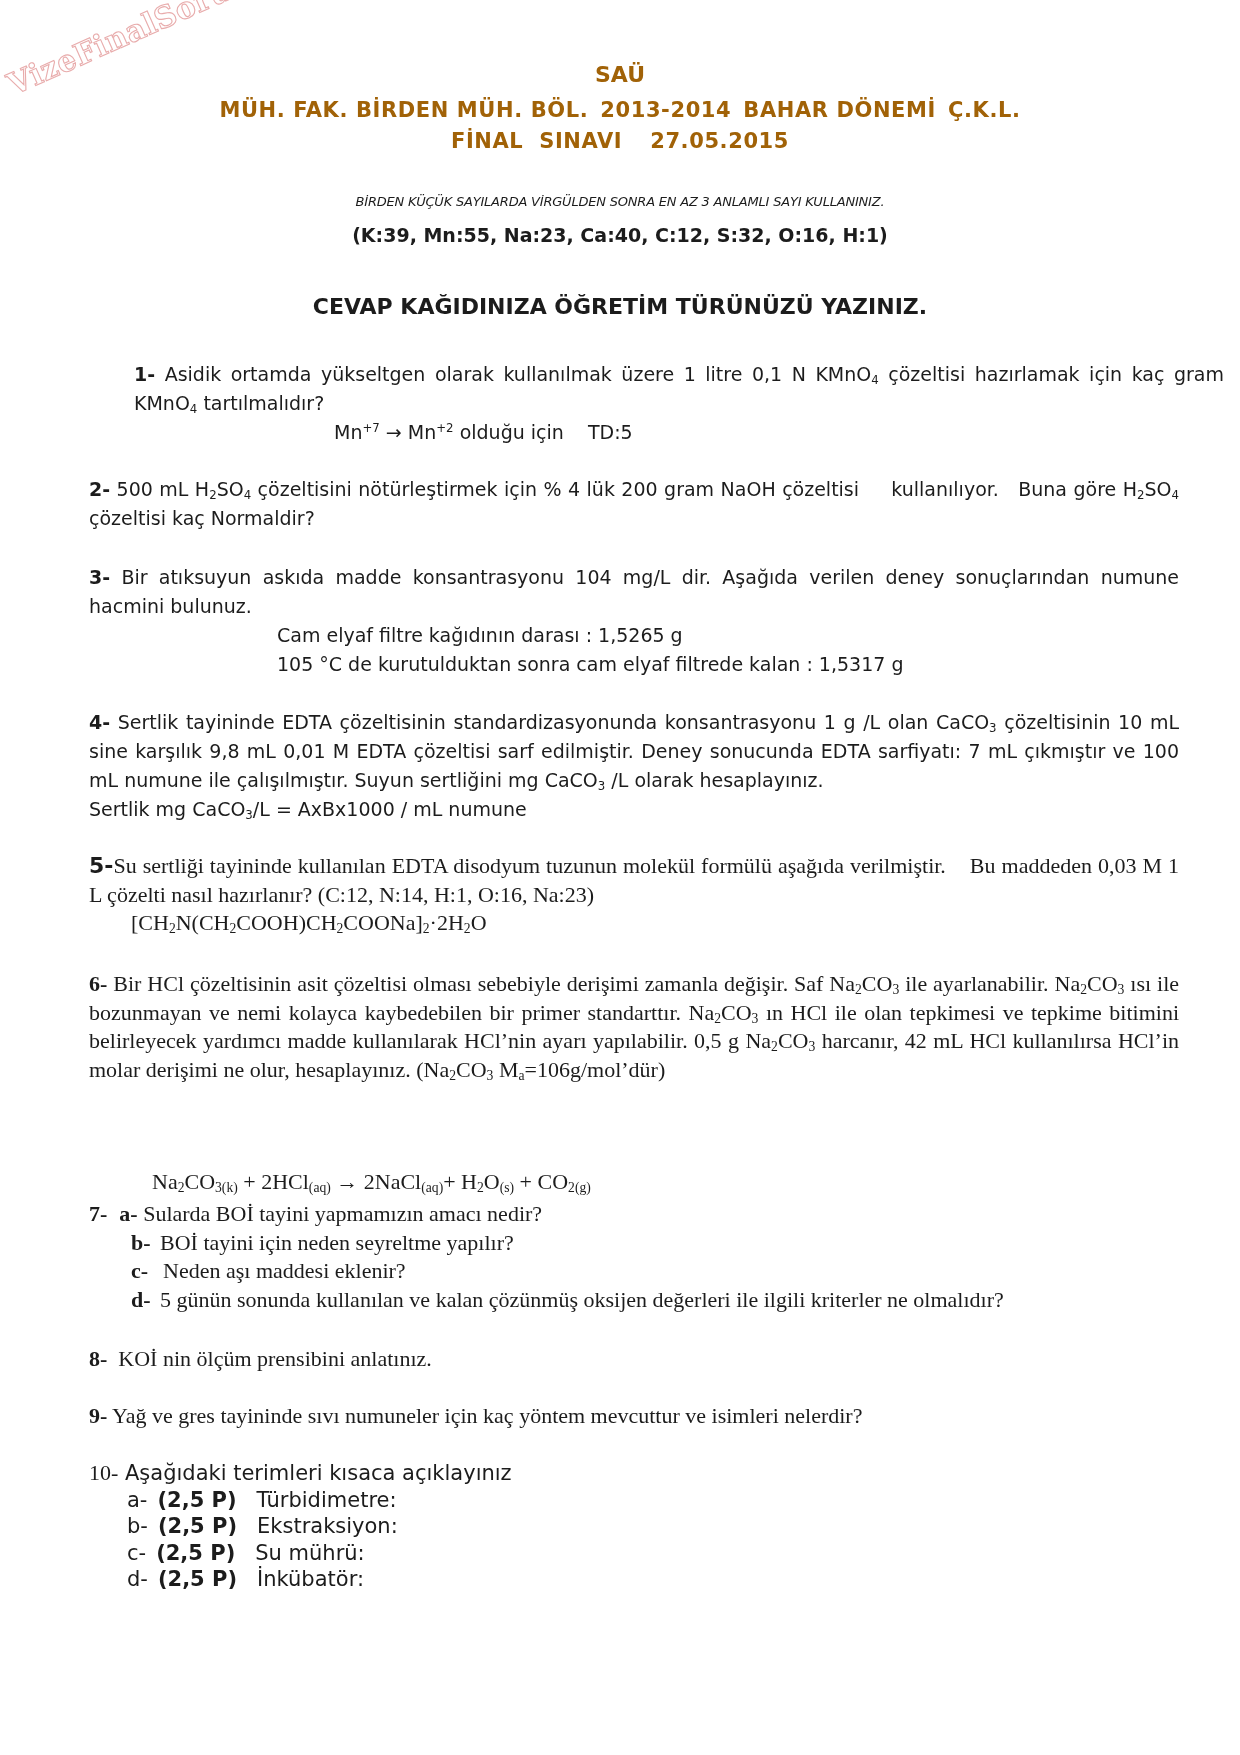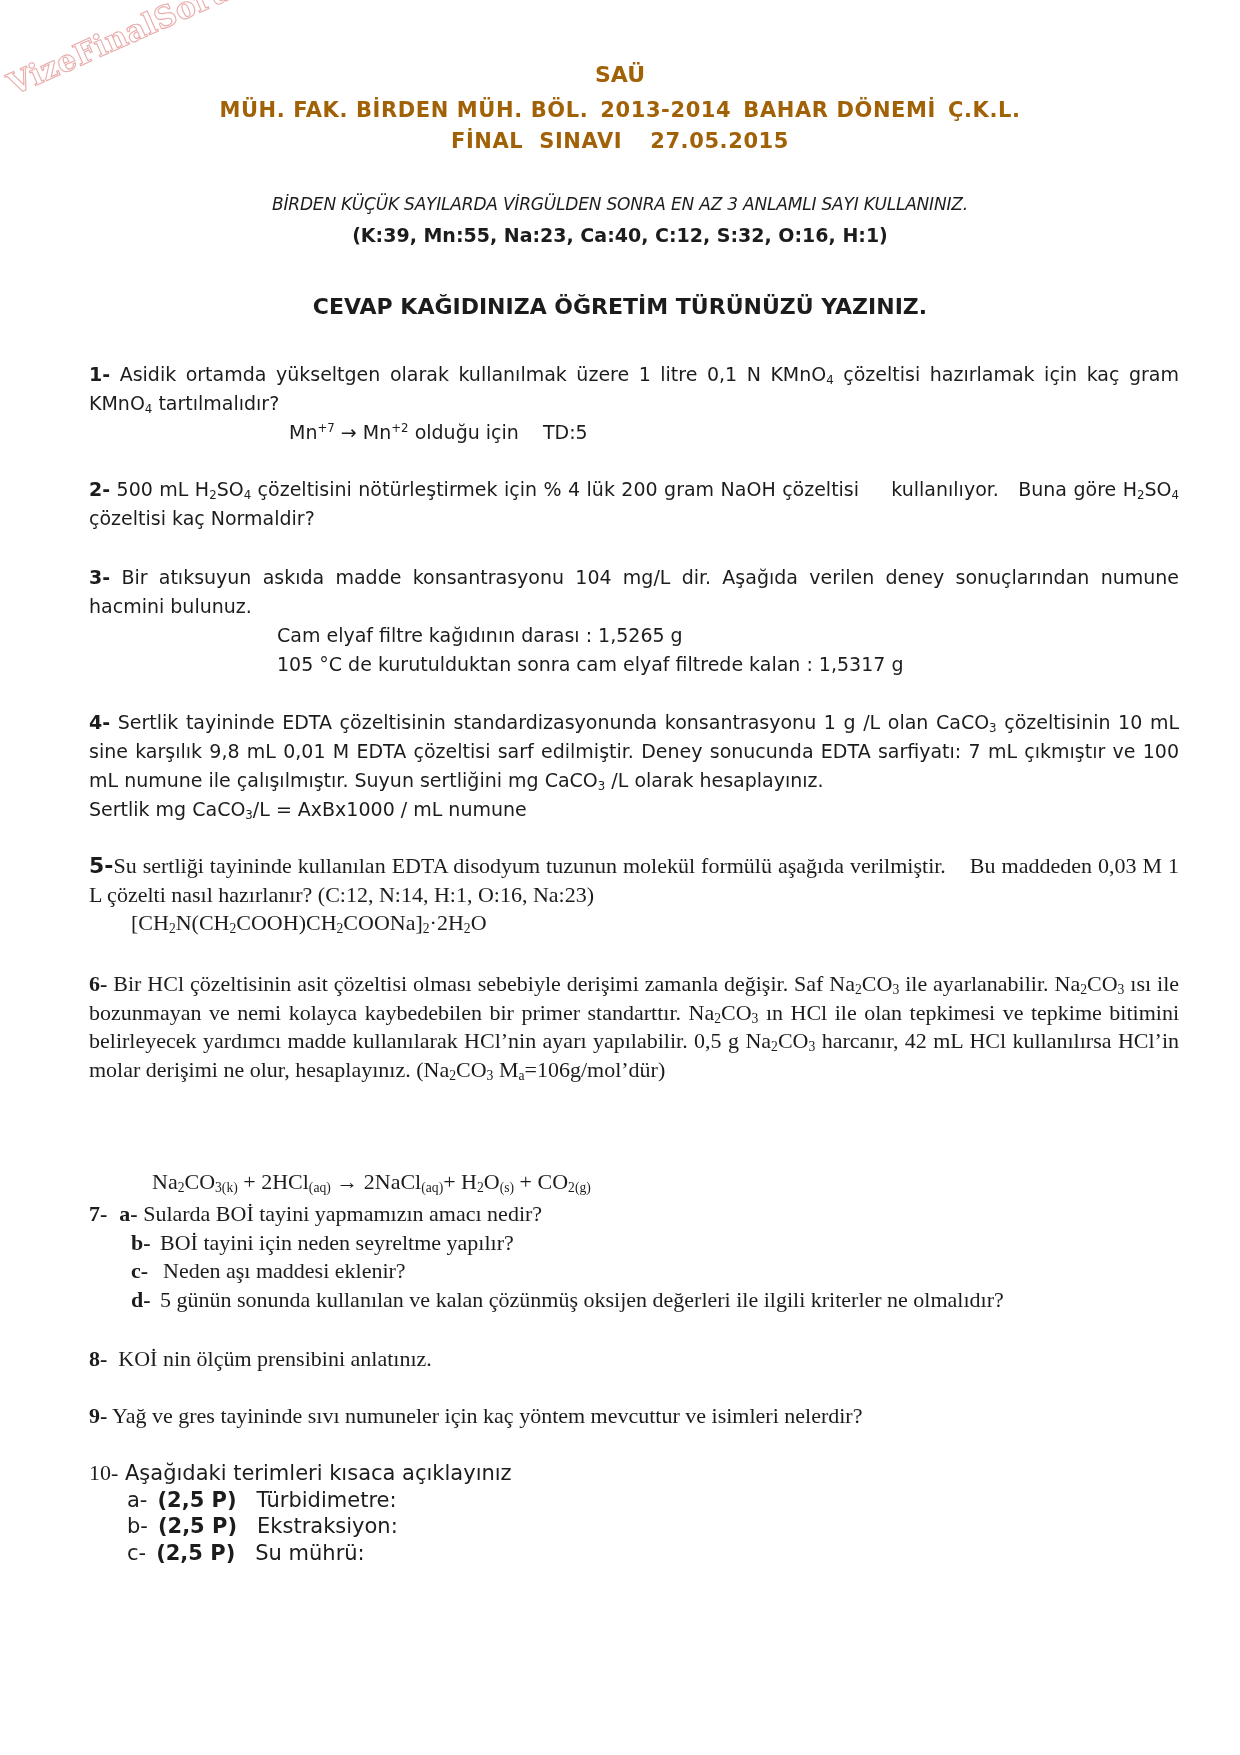--- a/index.html
+++ b/index.html
@@ -16,21 +16,21 @@
     white-space:nowrap; opacity:0.9;
   }
 
   .hdr { position:absolute; left:0; width:1240px; text-align:center; font-weight:bold; color:#a16207; }
   .hdr.l1 { top:62px; font-size:22px; }
   .hdr.l2 { top:98px; font-size:21px; letter-spacing:0.6px; }
   .hdr.l3 { top:129px; font-size:21px; letter-spacing:0.6px; }
   .hdr.l2 span, .hdr.l3 span { margin:0 6px; }
 
   .note { position:absolute; left:0; width:1240px; text-align:center; }
-  .note.italic { top:194px; font-style:italic; font-size:17px; letter-spacing:-0.2px; }
+  .note.italic { top:194px; font-style:italic; font-size:13px; letter-spacing:-0.2px; }
   .note.atomic { top:224px; font-size:19px; font-weight:bold; }
   .note.cevap { top:294px; font-size:22px; font-weight:bold; }
 
   .q { position:absolute; left:89px; width:1090px; font-size:19px; line-height:29px; }
   .q .num { font-weight:bold; }
   .q.comic { font-size:19px; }
   .q.serif { font-size:22px; line-height:28.5px; }
   .ind1 { padding-left:200px; }
   .ind2 { padding-left:188px; }
   .just { text-align:justify; text-align-last:left; }
@@ -56,21 +56,21 @@
   <span>MÜH. FAK. BİRDEN MÜH. BÖL.</span><span>2013-2014</span><span>BAHAR DÖNEMİ</span><span>Ç.K.L.</span>
 </div>
 <div class="hdr l3 comic">
   <span style="white-space:pre">FİNAL  SINAVI</span><span style="margin-left:22px">27.05.2015</span>
 </div>
 
 <div class="note italic comic">BİRDEN KÜÇÜK SAYILARDA VİRGÜLDEN SONRA EN AZ 3 ANLAMLI SAYI KULLANINIZ.</div>
 <div class="note atomic comic">(K:39, Mn:55, Na:23, Ca:40, C:12, S:32, O:16, H:1)</div>
 <div class="note cevap comic">CEVAP KAĞIDINIZA ÖĞRETİM TÜRÜNÜZÜ YAZINIZ.</div>
 
-<div class="q comic just" style="top:360px;">
+<div class="q comic just" style="top:360px;margin-left:45px;">
   <span class="num">1-</span><span> Asidik ortamda yükseltgen olarak kullanılmak üzere 1 litre 0,1 N KMnO</span><sub>4</sub><span> çözeltisi hazırlamak için kaç gram KMnO</span><sub>4</sub><span> tartılmalıdır?</span>
   <div class="ind1" style="white-space:pre"><span>Mn</span><sup>+7</sup><span> → </span><span>Mn</span><sup>+2</sup><span> olduğu için    TD:5</span></div>
 </div>
 
 <div class="q comic just" style="top:475px;">
   <span class="num">2-</span><span> 500 mL H</span><sub>2</sub><span>SO</span><sub>4</sub><span style="white-space:pre-wrap"> çözeltisini nötürleştirmek için % 4 lük 200 gram NaOH çözeltisi     kullanılıyor.   Buna göre H</span><sub>2</sub><span>SO</span><sub>4</sub><span> çözeltisi kaç Normaldir?</span>
 </div>
 
 <div class="q comic just" style="top:563px;">
   <span class="num">3-</span><span> Bir atıksuyun askıda madde konsantrasyonu 104 mg/L dir. Aşağıda verilen deney sonuçlarından numune hacmini bulunuz.</span>
@@ -113,13 +113,14 @@
 
 <div class="q serif" style="top:1402px;">
   <span class="num">9-</span><span> Yağ ve gres tayininde sıvı numuneler için kaç yöntem mevcuttur ve isimleri nelerdir?</span>
 </div>
 
 <div class="q10">
   <div class="head"><span class="num">10-</span><span class="sans"> Aşağıdaki terimleri kısaca açıklayınız</span></div>
   <div class="item"><span>a-</span><span class="pts">(2,5 P)</span><span>Türbidimetre:</span></div>
   <div class="item"><span>b-</span><span class="pts">(2,5 P)</span><span>Ekstraksiyon:</span></div>
   <div class="item"><span>c-</span><span class="pts">(2,5 P)</span><span>Su mührü:</span></div>
+  <div class="item"><span>d-</span><span class="pts">(2,5 P)</span><span>İnkübatör:</span></div>
 </div>
 
 </body></html>

